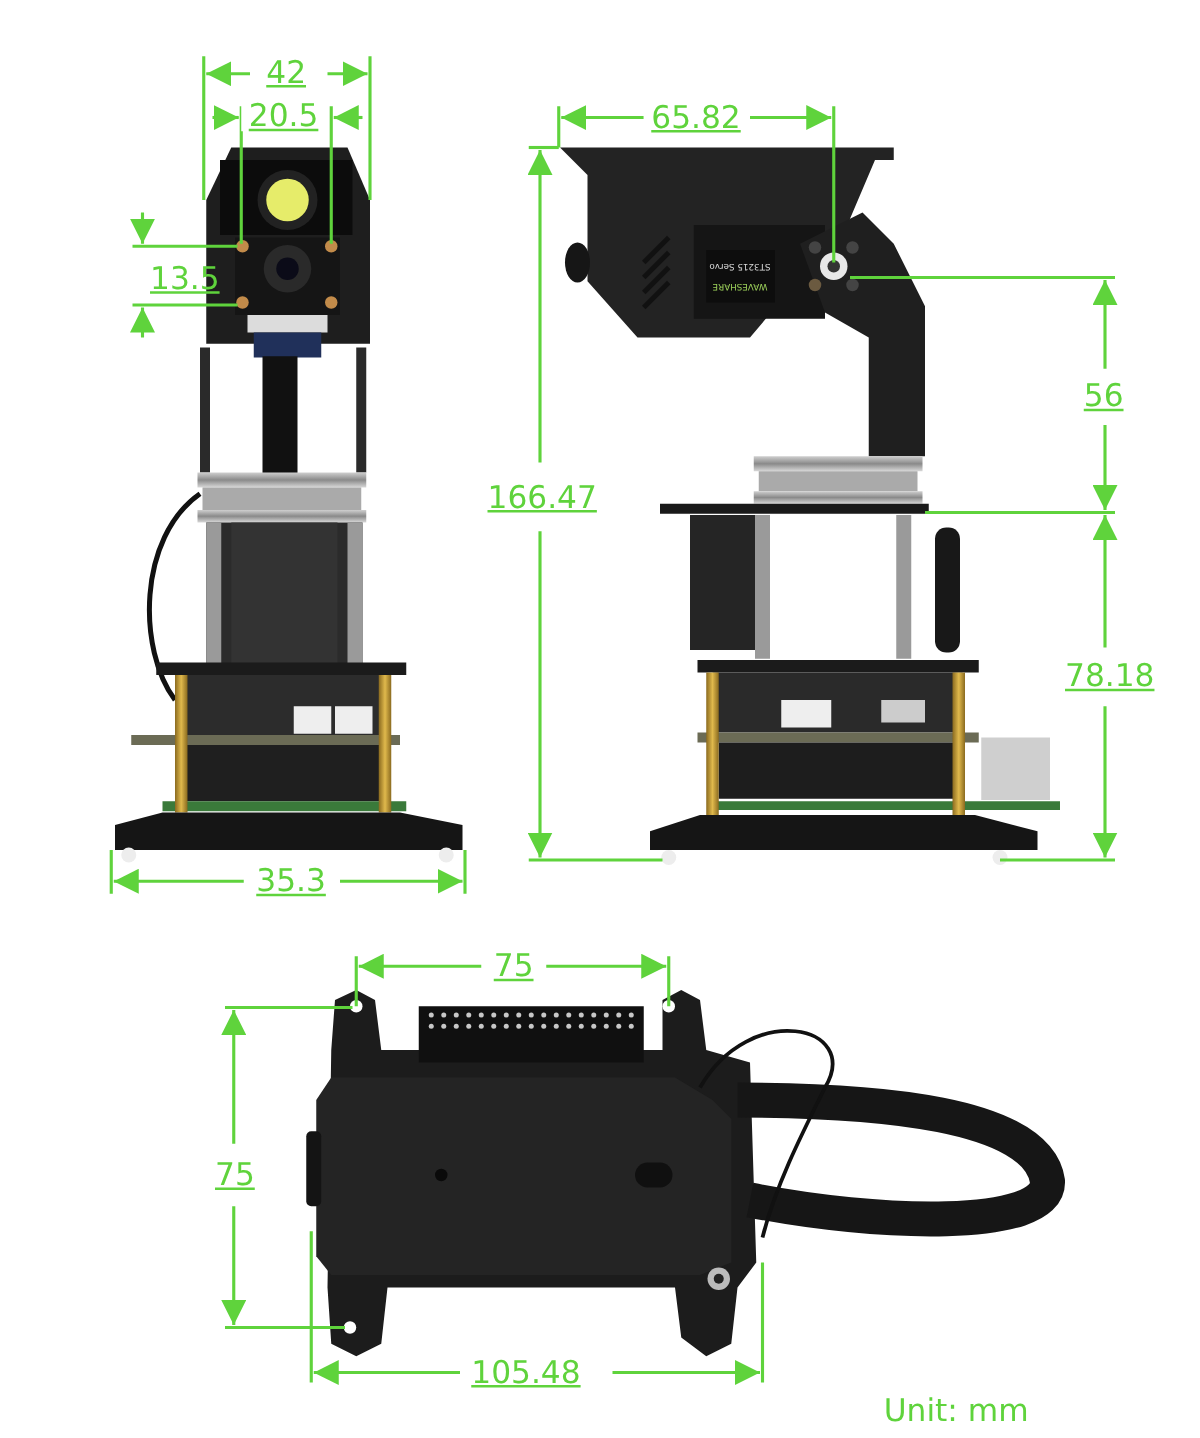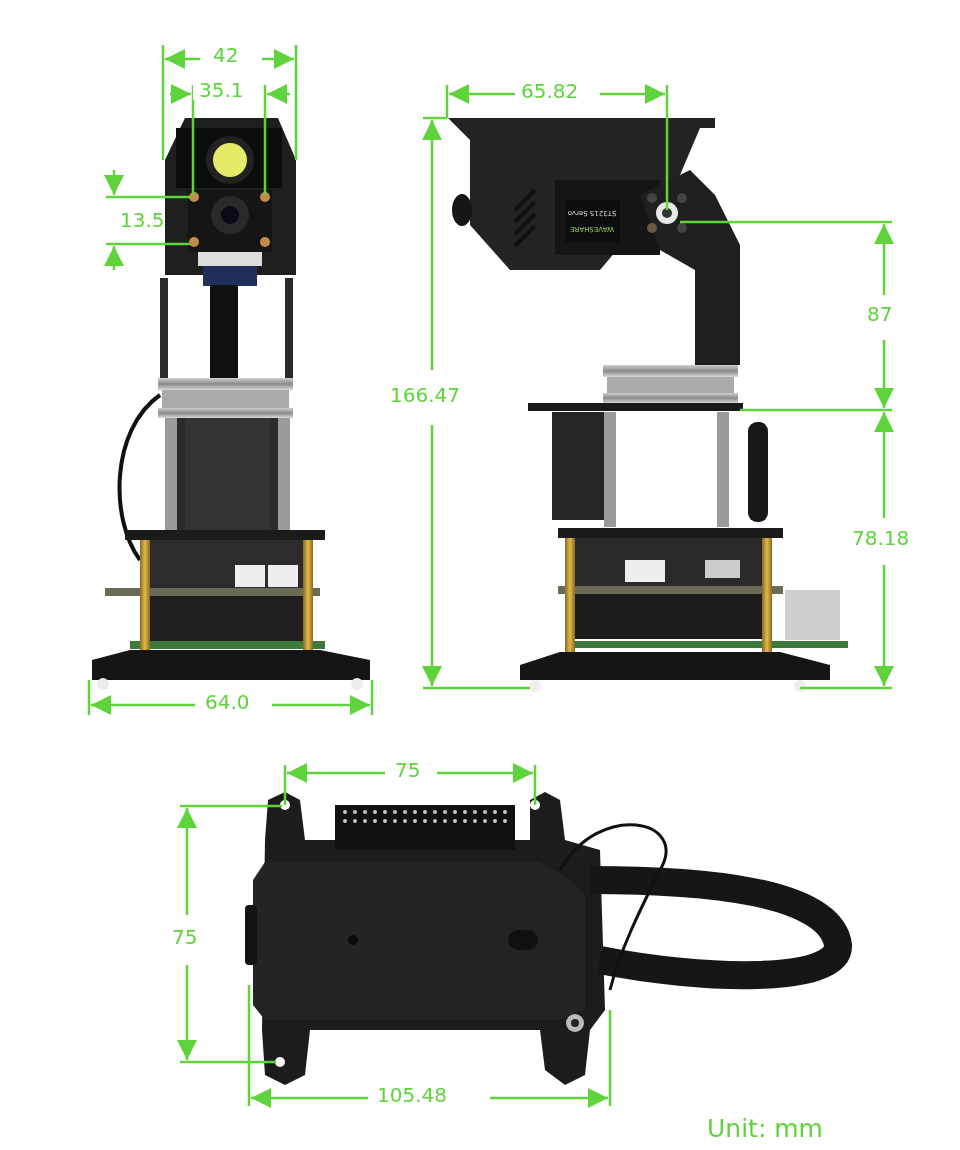--- a/index.html
+++ b/index.html
@@ -1,18 +1,18 @@
 <!DOCTYPE html>
 <html><head>
 <meta charset="utf-8">
 <style>
   html, body { margin:0; padding:0; background:#ffffff; }
   body { width:960px; height:1150px; position:relative; overflow:hidden; font-family:"DejaVu Sans", sans-serif; }
   .stage { position:absolute; left:0; top:0; width:960px; height:1150px; }
-  .dim-label { position:absolute; color:#5fd33c; font-size:20px; font-weight:400; line-height:1; white-space:nowrap; background:#fff; padding:0 6px; }
+  .dim-label { position:absolute; color:#5fd33c; font-size:25px; font-weight:400; line-height:1; white-space:nowrap; background:#fff; padding:0 6px;text-decoration:underline; }
   .unit-label { position:absolute; color:#5fd33c; font-size:25px; line-height:1; white-space:nowrap;margin-top:31px; }
   svg { position:absolute; left:0; top:0; }
 </style>
 </head>
 <body>
 
 <div class="stage">
 
   <svg width="960" height="1150" viewBox="0 0 960 1150">
     <defs>
@@ -231,27 +231,27 @@
       <line x1="187" y1="808" x2="187" y2="915" marker-start="url(#arr)"></line>
       <line x1="187" y1="965" x2="187" y2="1060" marker-end="url(#arr)"></line>
       <line x1="249" y1="985" x2="249" y2="1106"></line>
       <line x1="610" y1="1010" x2="610" y2="1106"></line>
       <line x1="251" y1="1098" x2="368" y2="1098" marker-start="url(#arr)"></line>
       <line x1="490" y1="1098" x2="608" y2="1098" marker-end="url(#arr)"></line>
     </g>
   </svg>
 
   <span class="dim-label" style="left:207px; top:45px;">42</span>
-  <span class="dim-label" style="left:193px; top:80px;">35.1</span>
+  <span class="dim-label" style="left:193px; top:80px;">20.5</span>
   <span class="dim-label" style="left:82px; top:210px; background:transparent;margin-left:32px;">13.5</span>
-  <span class="dim-label" style="left:199px; top:692px;">64.0</span>
+  <span class="dim-label" style="left:199px; top:692px;">35.3</span>
 
   <span class="dim-label" style="left:515px; top:81px;">65.82</span>
   <span class="dim-label" style="left:384px; top:385px;text-align:right;">166.47</span>
-  <span class="dim-label" style="left:861px; top:304px;">87</span>
+  <span class="dim-label" style="left:861px; top:304px;">56</span>
   <span class="dim-label" style="left:846px; top:528px;text-align:right;">78.18</span>
 
   <span class="dim-label" style="left:389px; top:760px;">75</span>
   <span class="dim-label" style="left:166px; top:927px;">75</span>
   <span class="dim-label" style="left:371px; top:1085px;">105.48</span>
 
   <span class="unit-label" style="left:707px; top:1085px;">Unit: mm</span>
 </div>
 
 </body></html>

